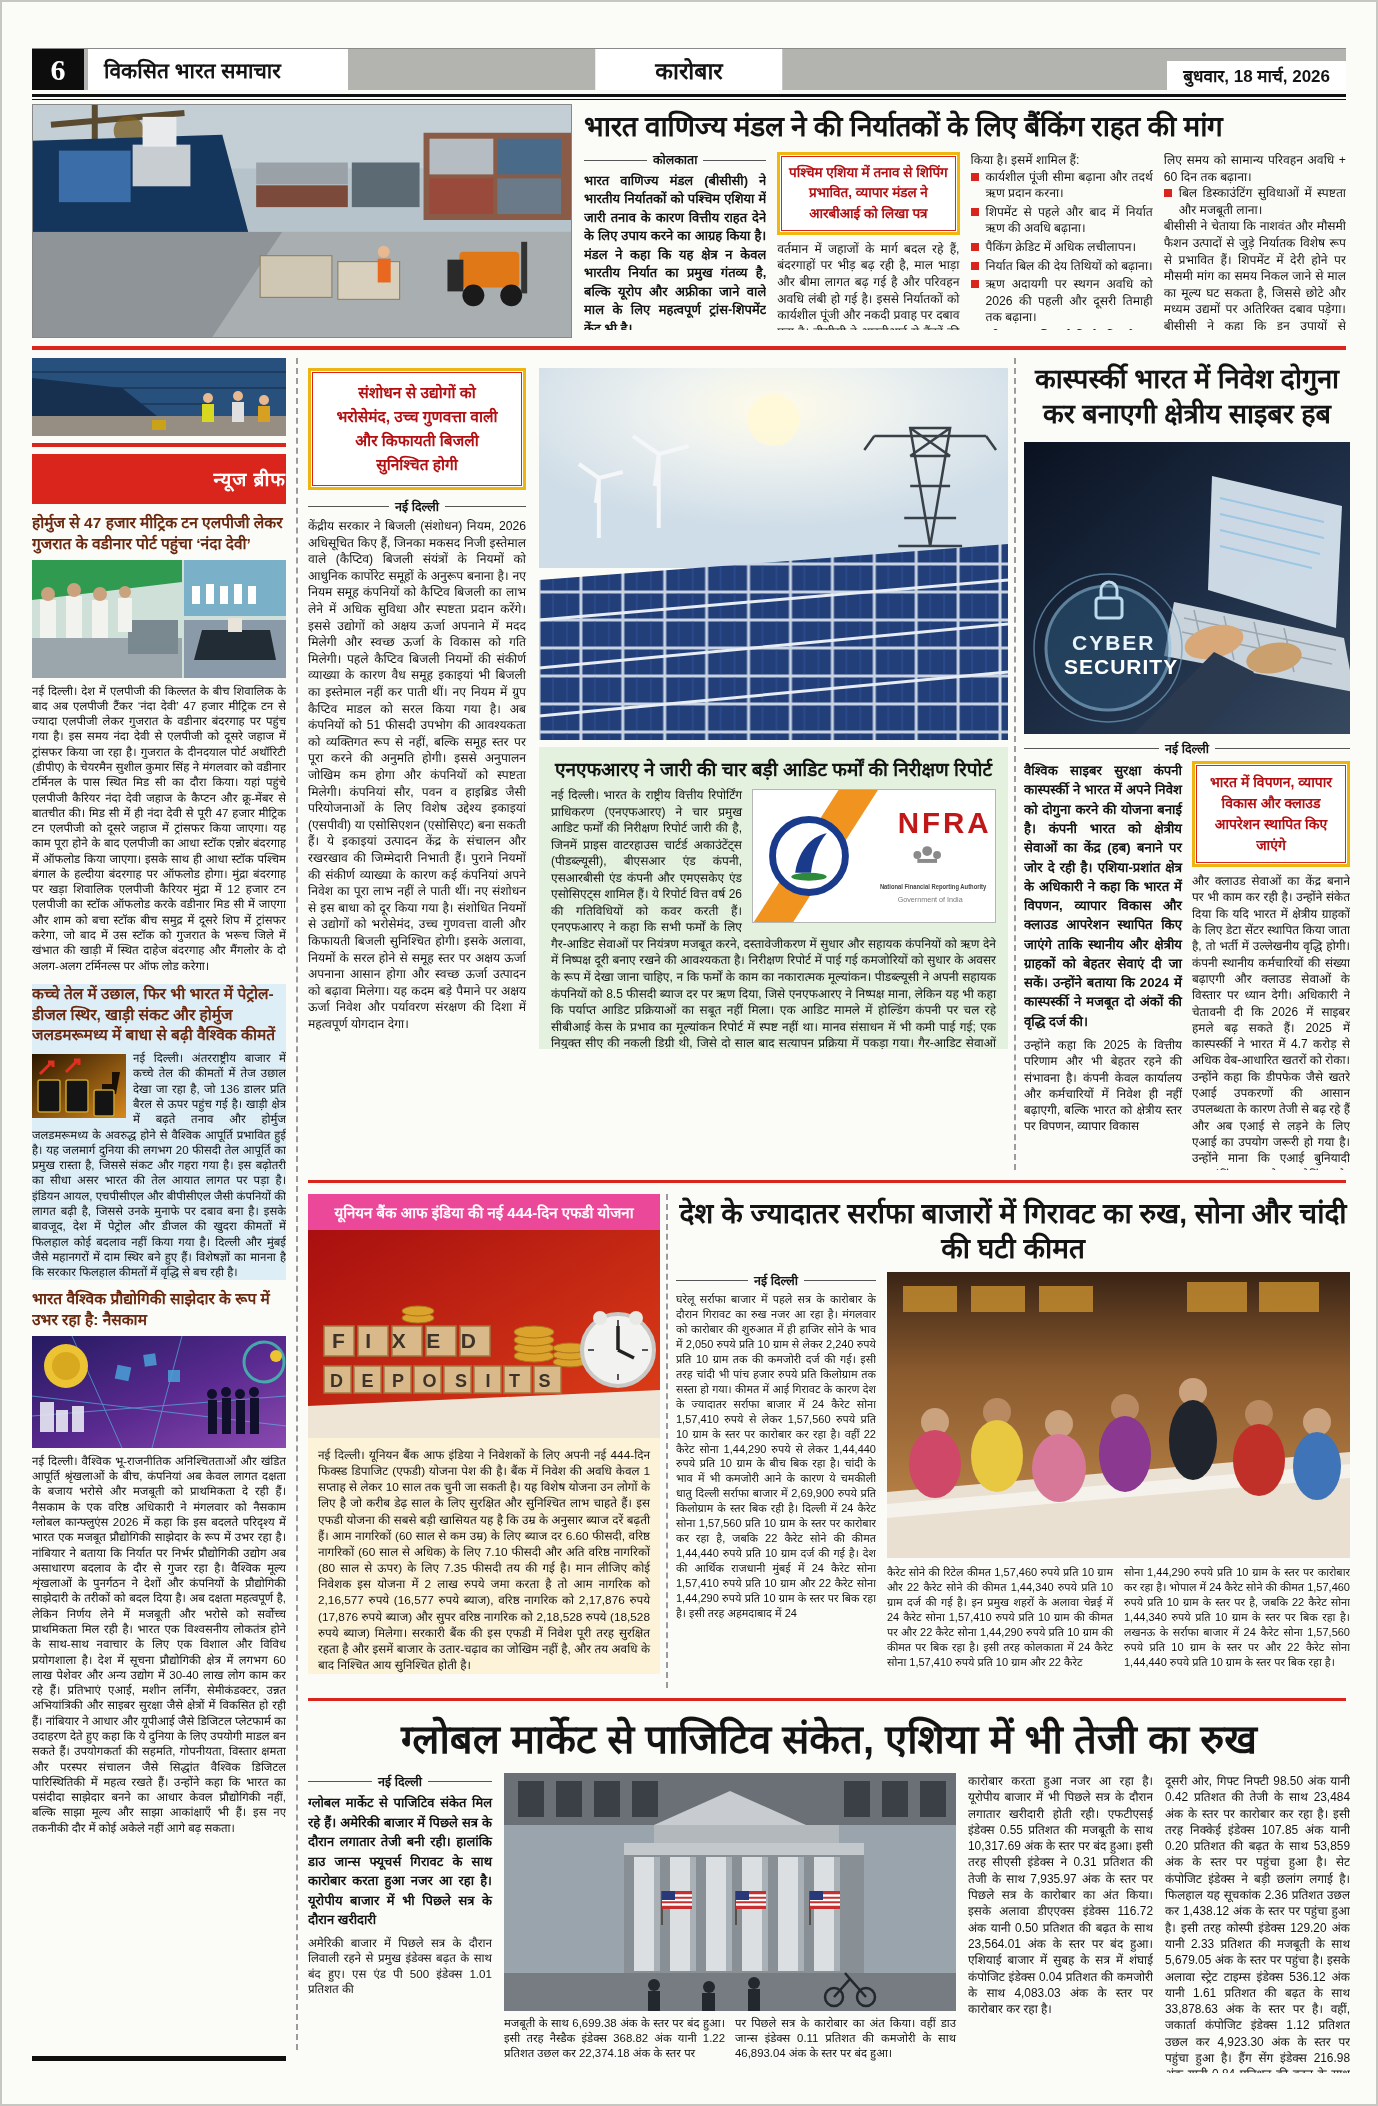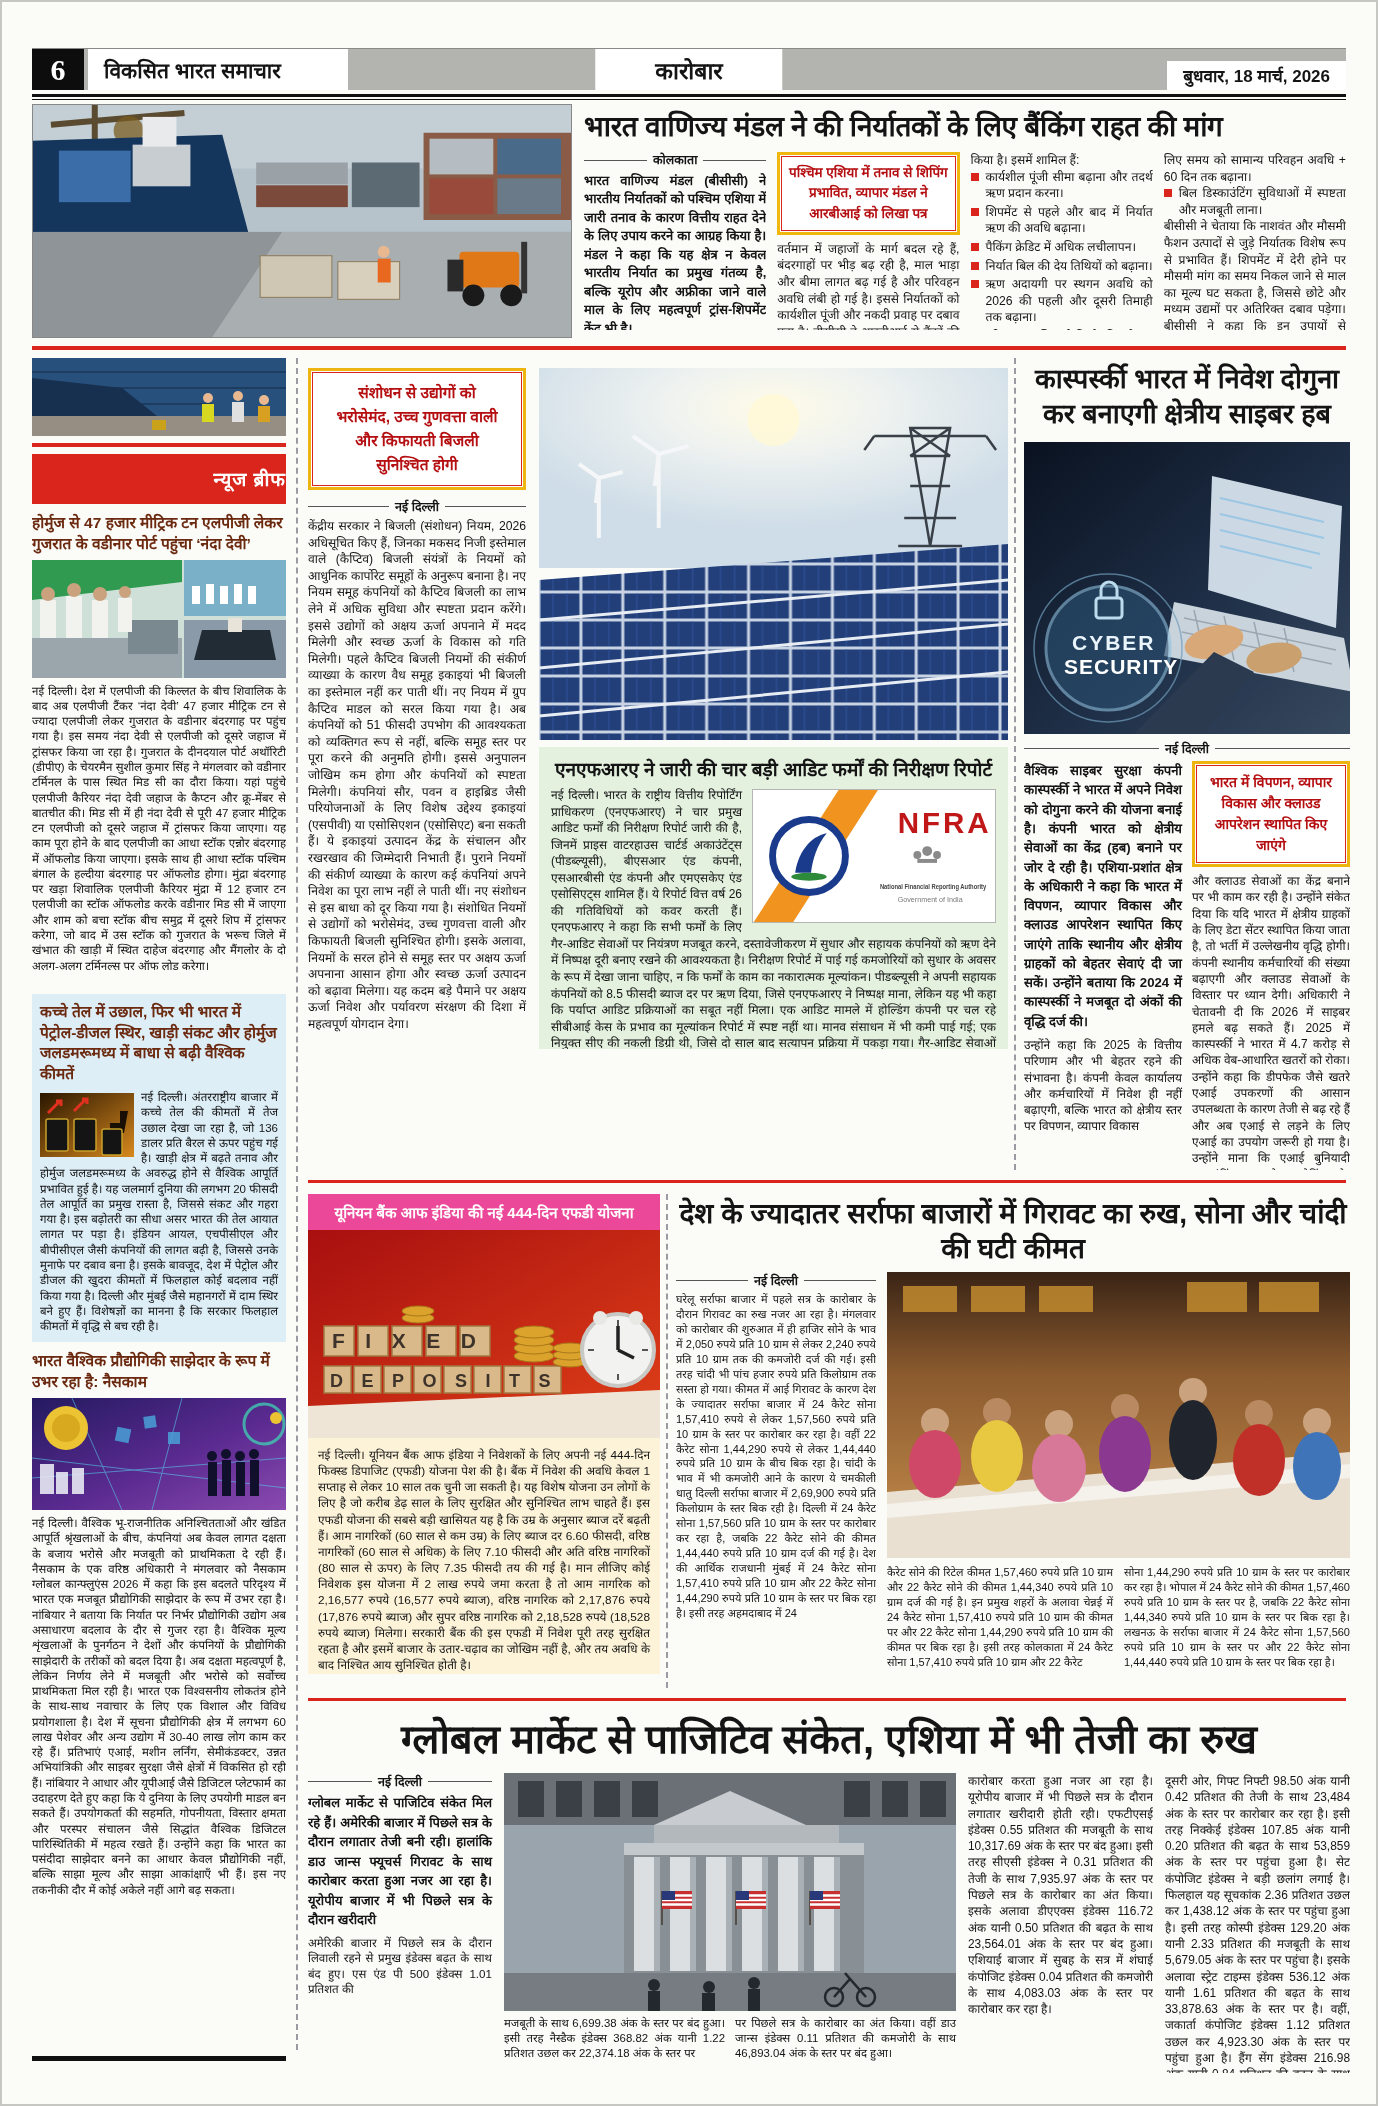--- a/index.html
+++ b/index.html
@@ -50,21 +50,21 @@
   .rule-red-top { top:344px; left:30px; right:30px; height:4px; }
 
   
   .sidebar { position:absolute; top:356px; left:30px; width:254px; height:1692px; overflow:hidden; }
   .sb-redrule { height:4px; background:#d9251c; margin:7px 0; }
   .sb-banner { background:#d9251c; color:#fff; font-weight:800; font-size:19px; text-align:right;
                padding:12px 0; letter-spacing:1px; }
   .sb-item { margin-top:9px; }
   .sb-head { font-size:15.5px; font-weight:800; color:#6b2a10; line-height:1.34; margin-bottom:5px; }
   .sb-body { font-size:11.5px; line-height:1.33; text-align:justify; }
-  .sb-blue { background:#ddeef7; padding:8px; margin-top:20px; }
+  .sb-blue { background:#ddeef7; padding:0; margin-top:10px; }
   .oil-float { float:left; width:94px; height:64px; margin:3px 7px 2px 0; }
   .sb-endrule { position:absolute; top:2054px; left:30px; width:254px; height:5px; background:#101010; }
 
   .vsep-1 { left:294px; top:356px; height:1692px; }
   .vsep-2 { left:1012px; top:356px; height:812px; }
   .vsep-3 { left:664px; top:1192px; height:494px; }
 
   
   .captive { position:absolute; left:306px; top:356px; width:700px; height:812px; overflow:hidden; }
   .cap-top { display:flex; gap:8px; align-items:stretch; }

